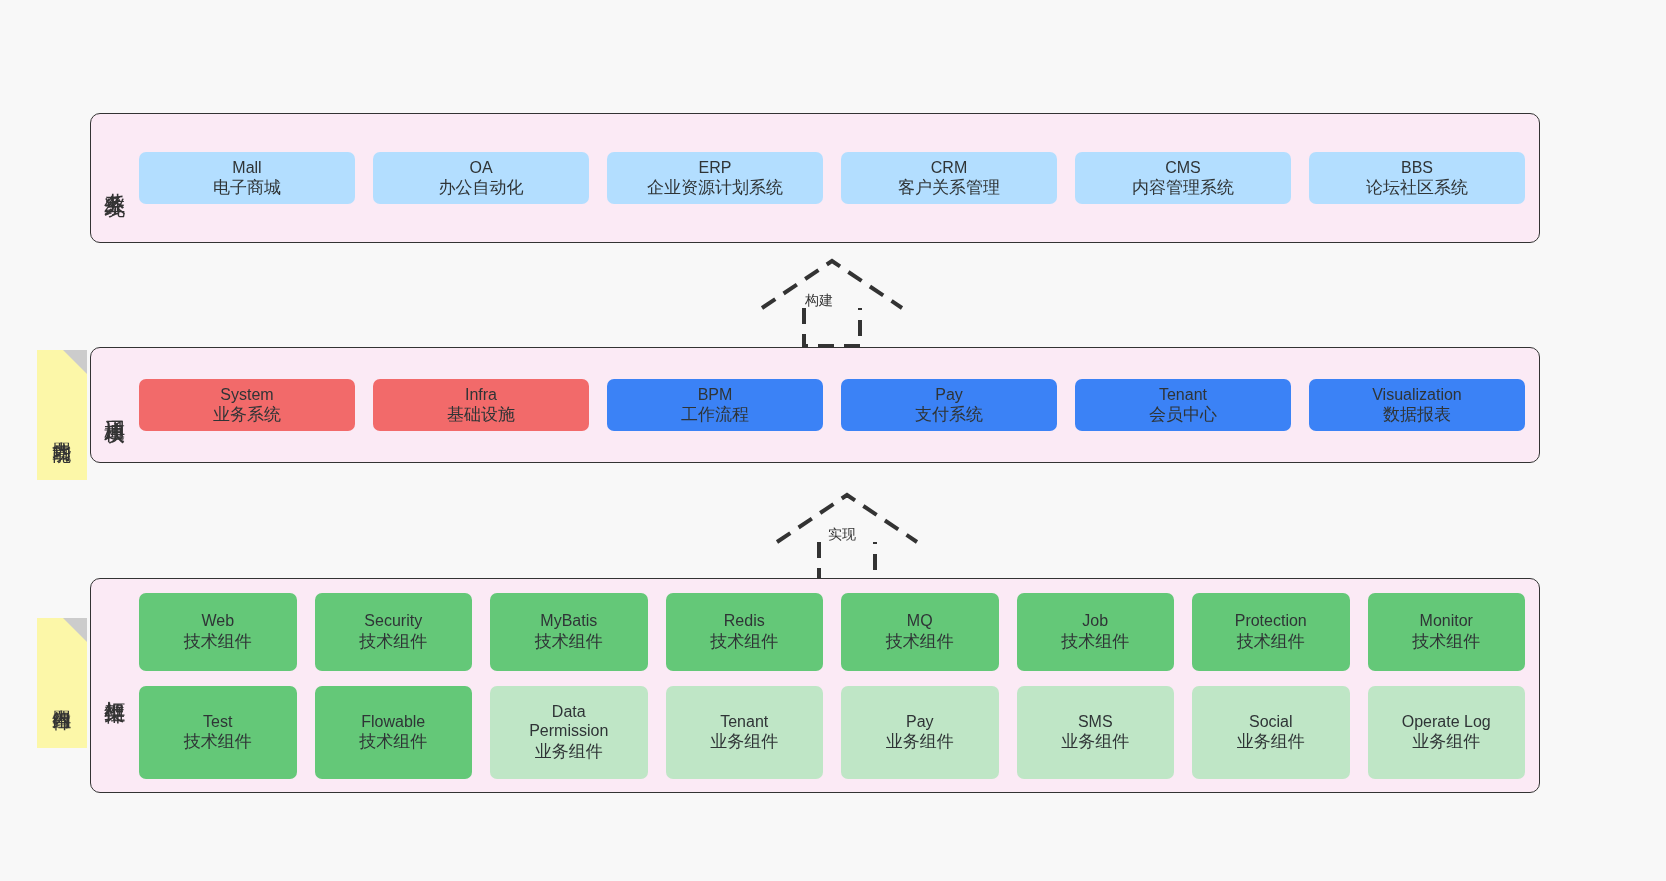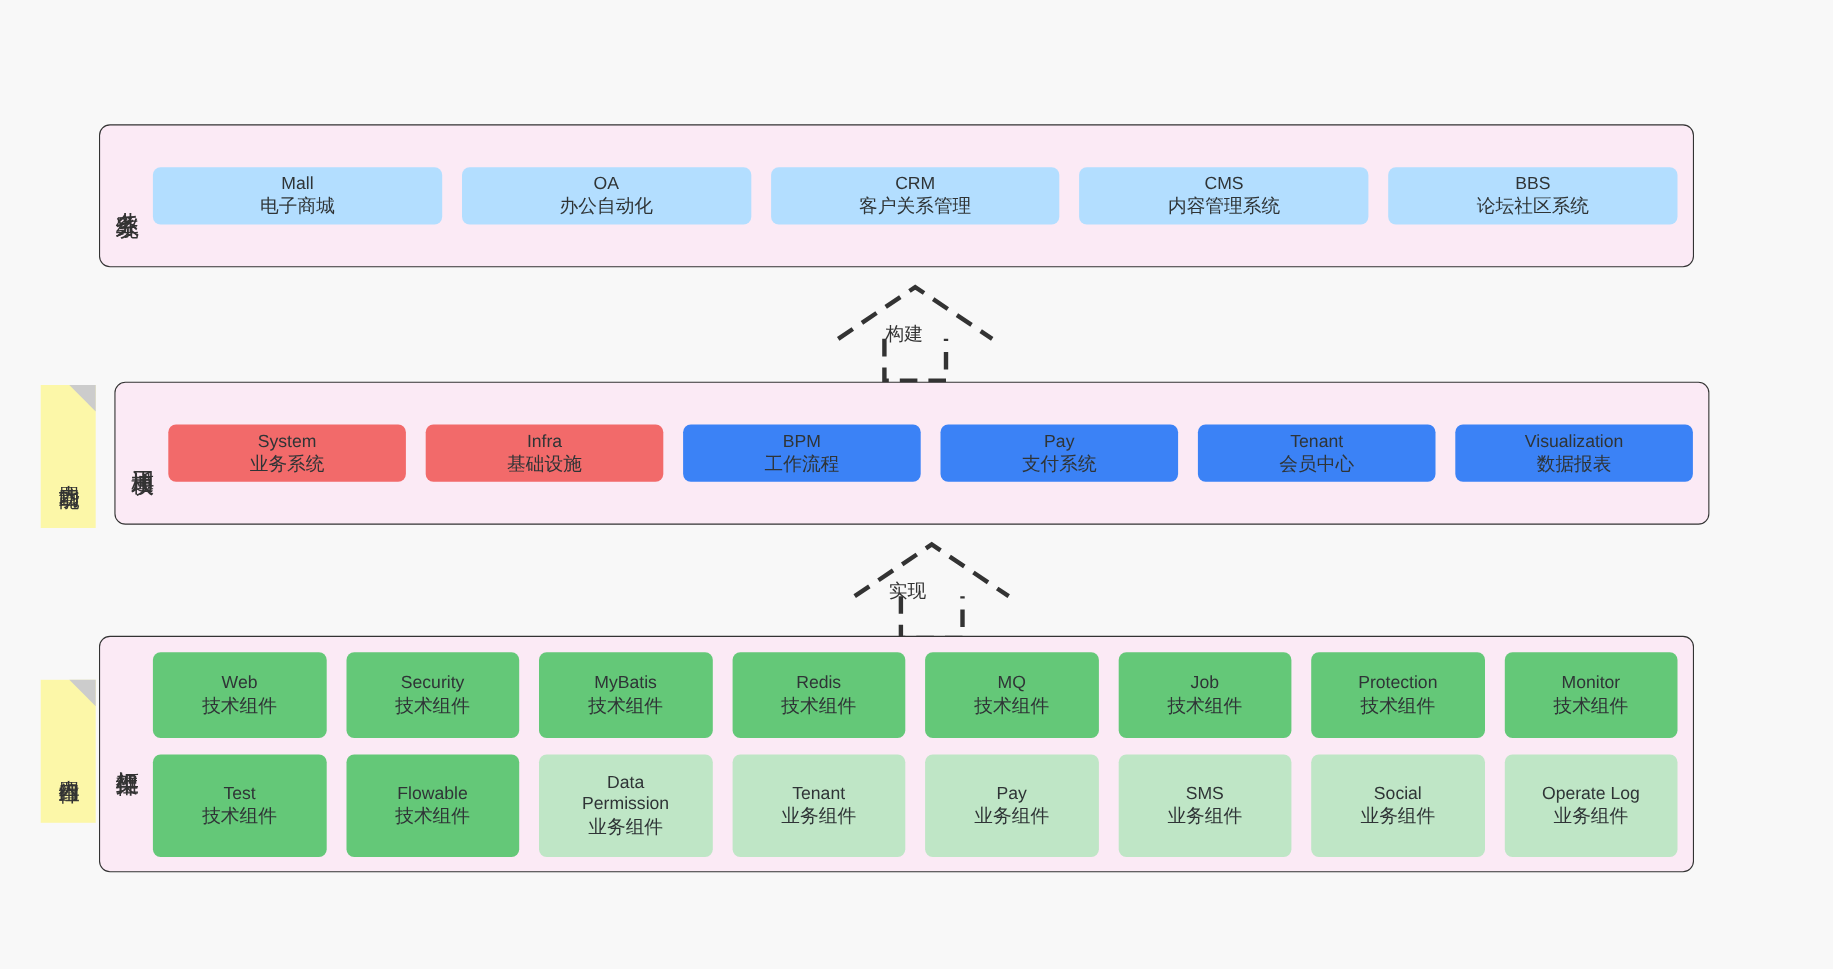--- a/index.html
+++ b/index.html
@@ -95,21 +95,21 @@
     width:0;height:0;
     border-top:24px solid #ccc;
     border-left:24px solid transparent;
   }
 
   
   .arrow{position:absolute;}
   .arrow svg{display:block;overflow:visible;}
   .arrow-label{
     position:absolute;
-    font-size:17px;
+    font-size:14px;
     color:#333;
     background:transparent;
     white-space:nowrap;
   }
 </style>
 </head>
 <body>
 
 <div class="canvas">
 
@@ -117,20 +117,24 @@
     <div class="layer-title">业务系统</div>
     <div class="layer-body">
       <div class="row">
         <div class="node c-blue">
           <span class="n-name">Mall</span>
           <span class="n-sub">电子商城</span>
         </div>
         <div class="node c-blue">
           <span class="n-name">OA</span>
           <span class="n-sub">办公自动化</span>
+        </div>
+        <div class="node c-blue">
+          <span class="n-name">ERP</span>
+          <span class="n-sub">企业资源计划系统</span>
         </div>
         <div class="node c-blue">
           <span class="n-name">CRM</span>
           <span class="n-sub">客户关系管理</span>
         </div>
         <div class="node c-blue">
           <span class="n-name">CMS</span>
           <span class="n-sub">内容管理系统</span>
         </div>
         <div class="node c-blue">
@@ -147,21 +151,21 @@
       <path d="M 47 52 L 47 90 L 103 90 L 103 52" fill="none" stroke="#333" stroke-width="4" stroke-dasharray="16,10" stroke-linecap="butt"></path>
     </svg>
     <span class="arrow-label" style="left:48px;top:36px;">构建</span>
   </div>
 
   <div class="note" style="left:37px;top:350px;width:50px;height:130px;">
     <span class="fold"></span>
     <span>内置功能</span>
   </div>
 
-  <div class="layer" id="layer-common" style="left:104px;top:347px;width:1450px;height:130px;">
+  <div class="layer" id="layer-common" style="left:90px;top:347px;width:1450px;height:116px;">
     <div class="layer-title">通用模块</div>
     <div class="layer-body">
       <div class="row">
         <div class="node c-red">
           <span class="n-name">System</span>
           <span class="n-sub">业务系统</span>
         </div>
         <div class="node c-red">
           <span class="n-name">Infra</span>
           <span class="n-sub">基础设施</span>
@@ -184,21 +188,21 @@
         </div>
       </div>
     </div>
   </div>
 
   <div class="arrow" style="left:772px;top:490px;width:150px;height:92px;">
     <svg width="150" height="92" viewBox="0 0 150 92">
       <path d="M 5 52 L 75 5 L 145 52" fill="none" stroke="#333" stroke-width="4" stroke-dasharray="16,10" stroke-linecap="butt"></path>
       <path d="M 47 52 L 47 90 L 103 90 L 103 52" fill="none" stroke="#333" stroke-width="4" stroke-dasharray="16,10" stroke-linecap="butt"></path>
     </svg>
-    <span class="arrow-label" style="left:36px;top:36px;">实现</span>
+    <span class="arrow-label" style="left:56px;top:36px;">实现</span>
   </div>
 
   <div class="note" style="left:37px;top:618px;width:50px;height:130px;">
     <span class="fold"></span>
     <span>内置组件</span>
   </div>
 
   <div class="layer" id="layer-framework" style="left:90px;top:578px;width:1450px;height:215px;">
     <div class="layer-title">框架组件</div>
     <div class="layer-body">

